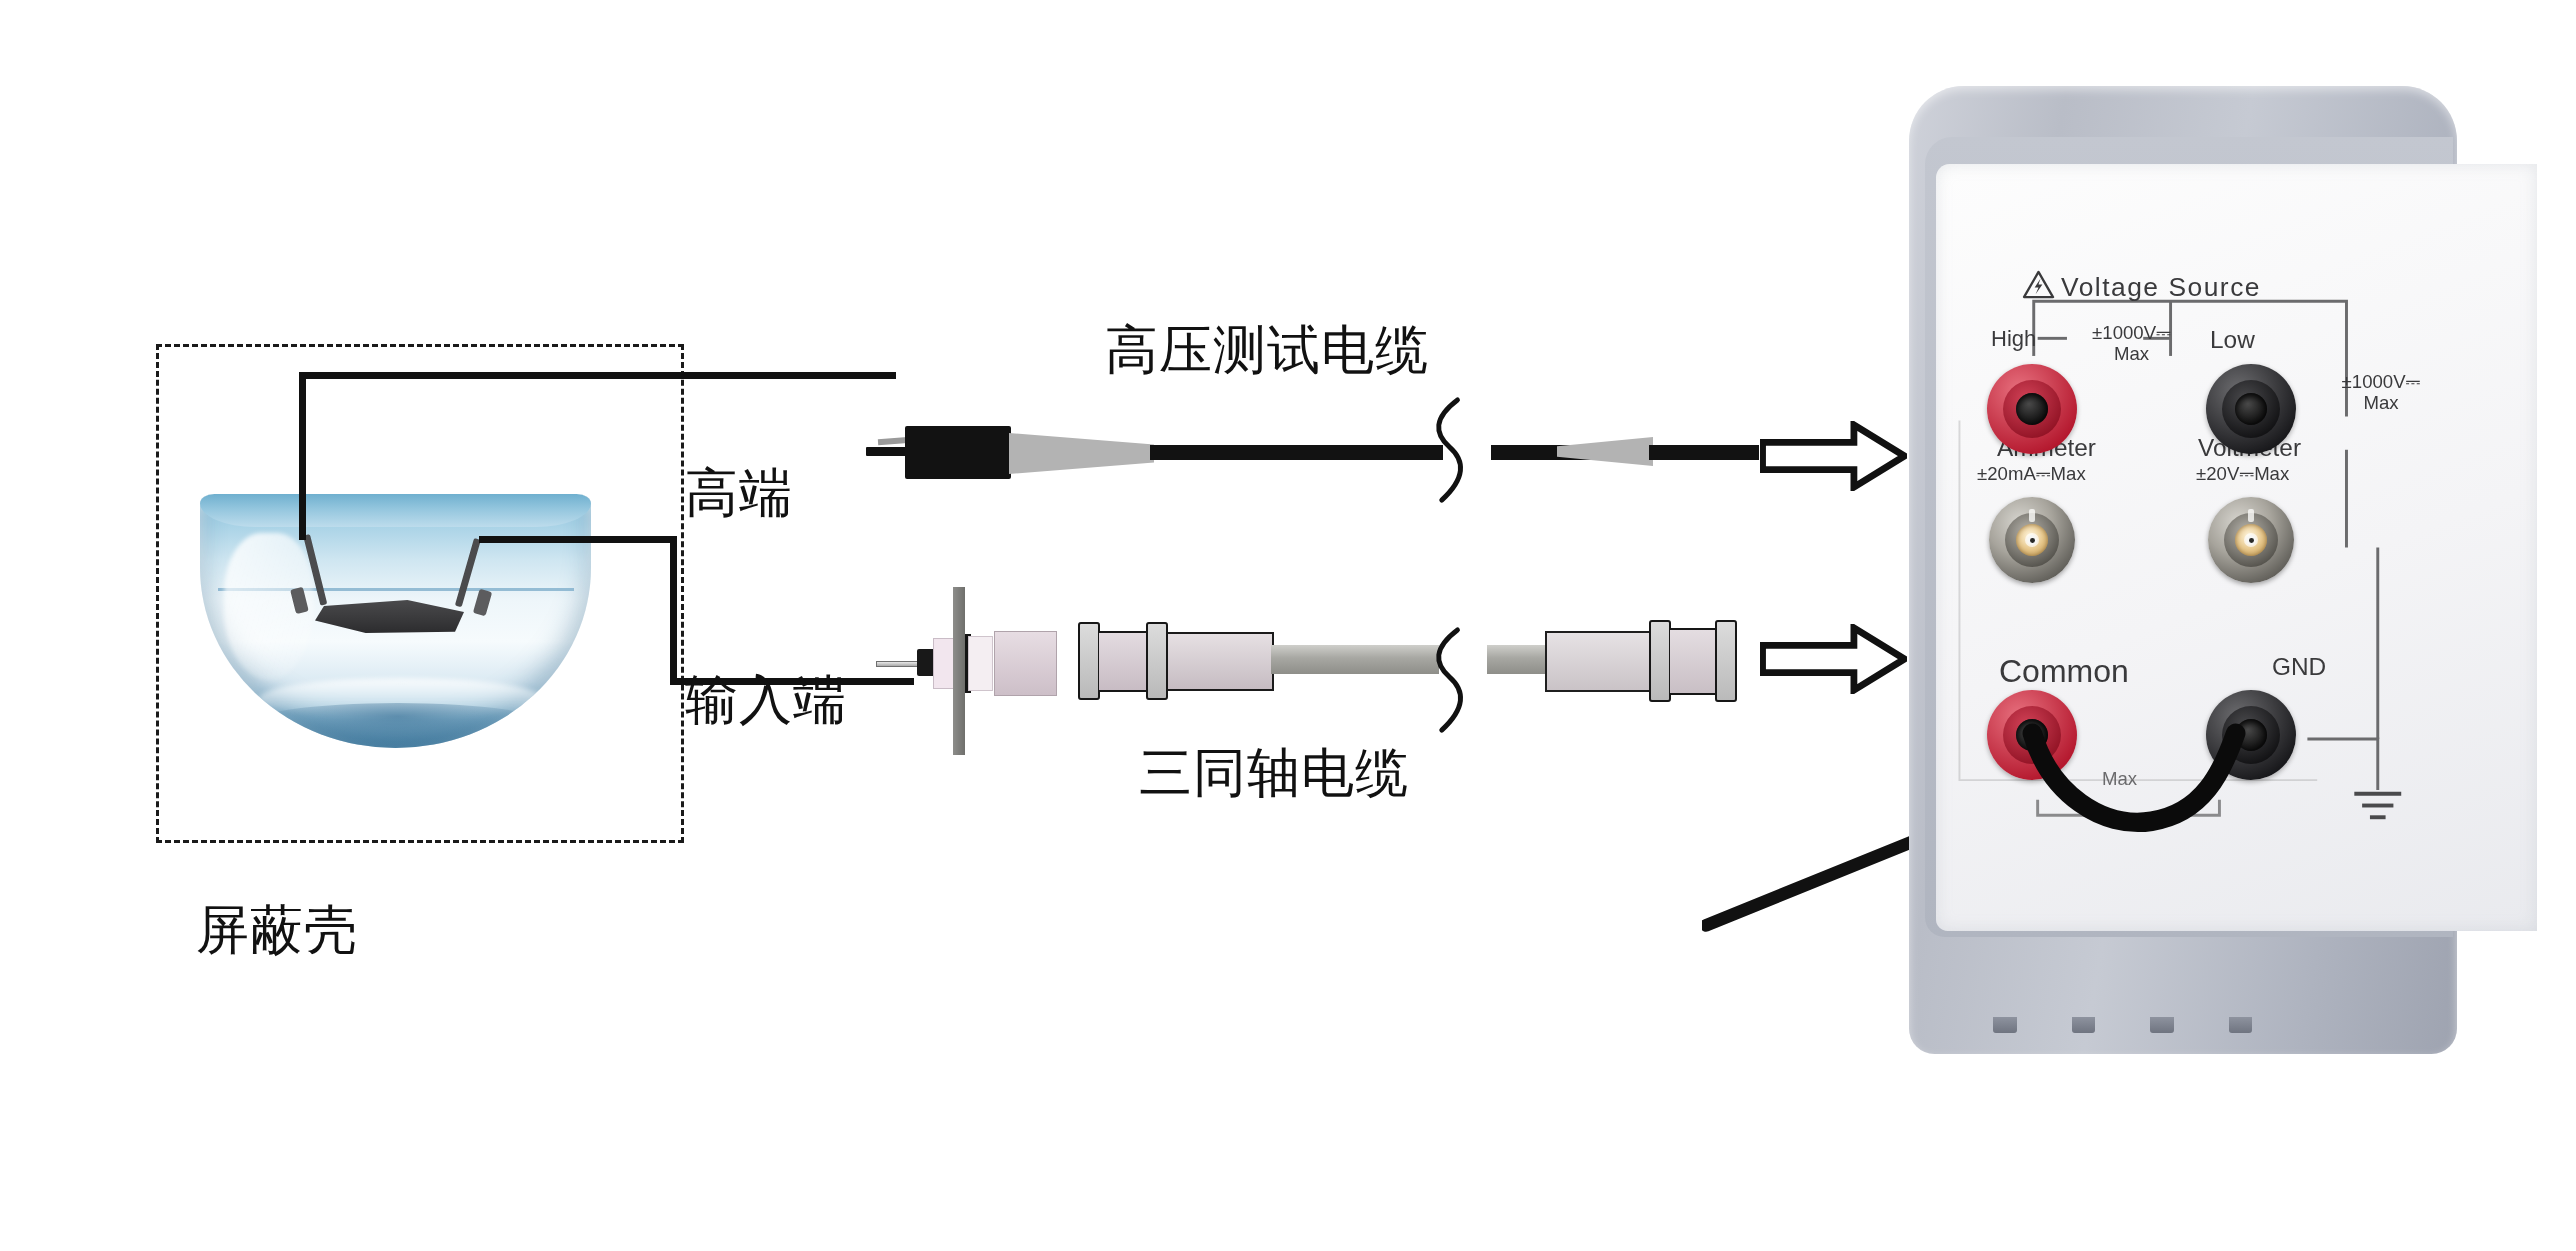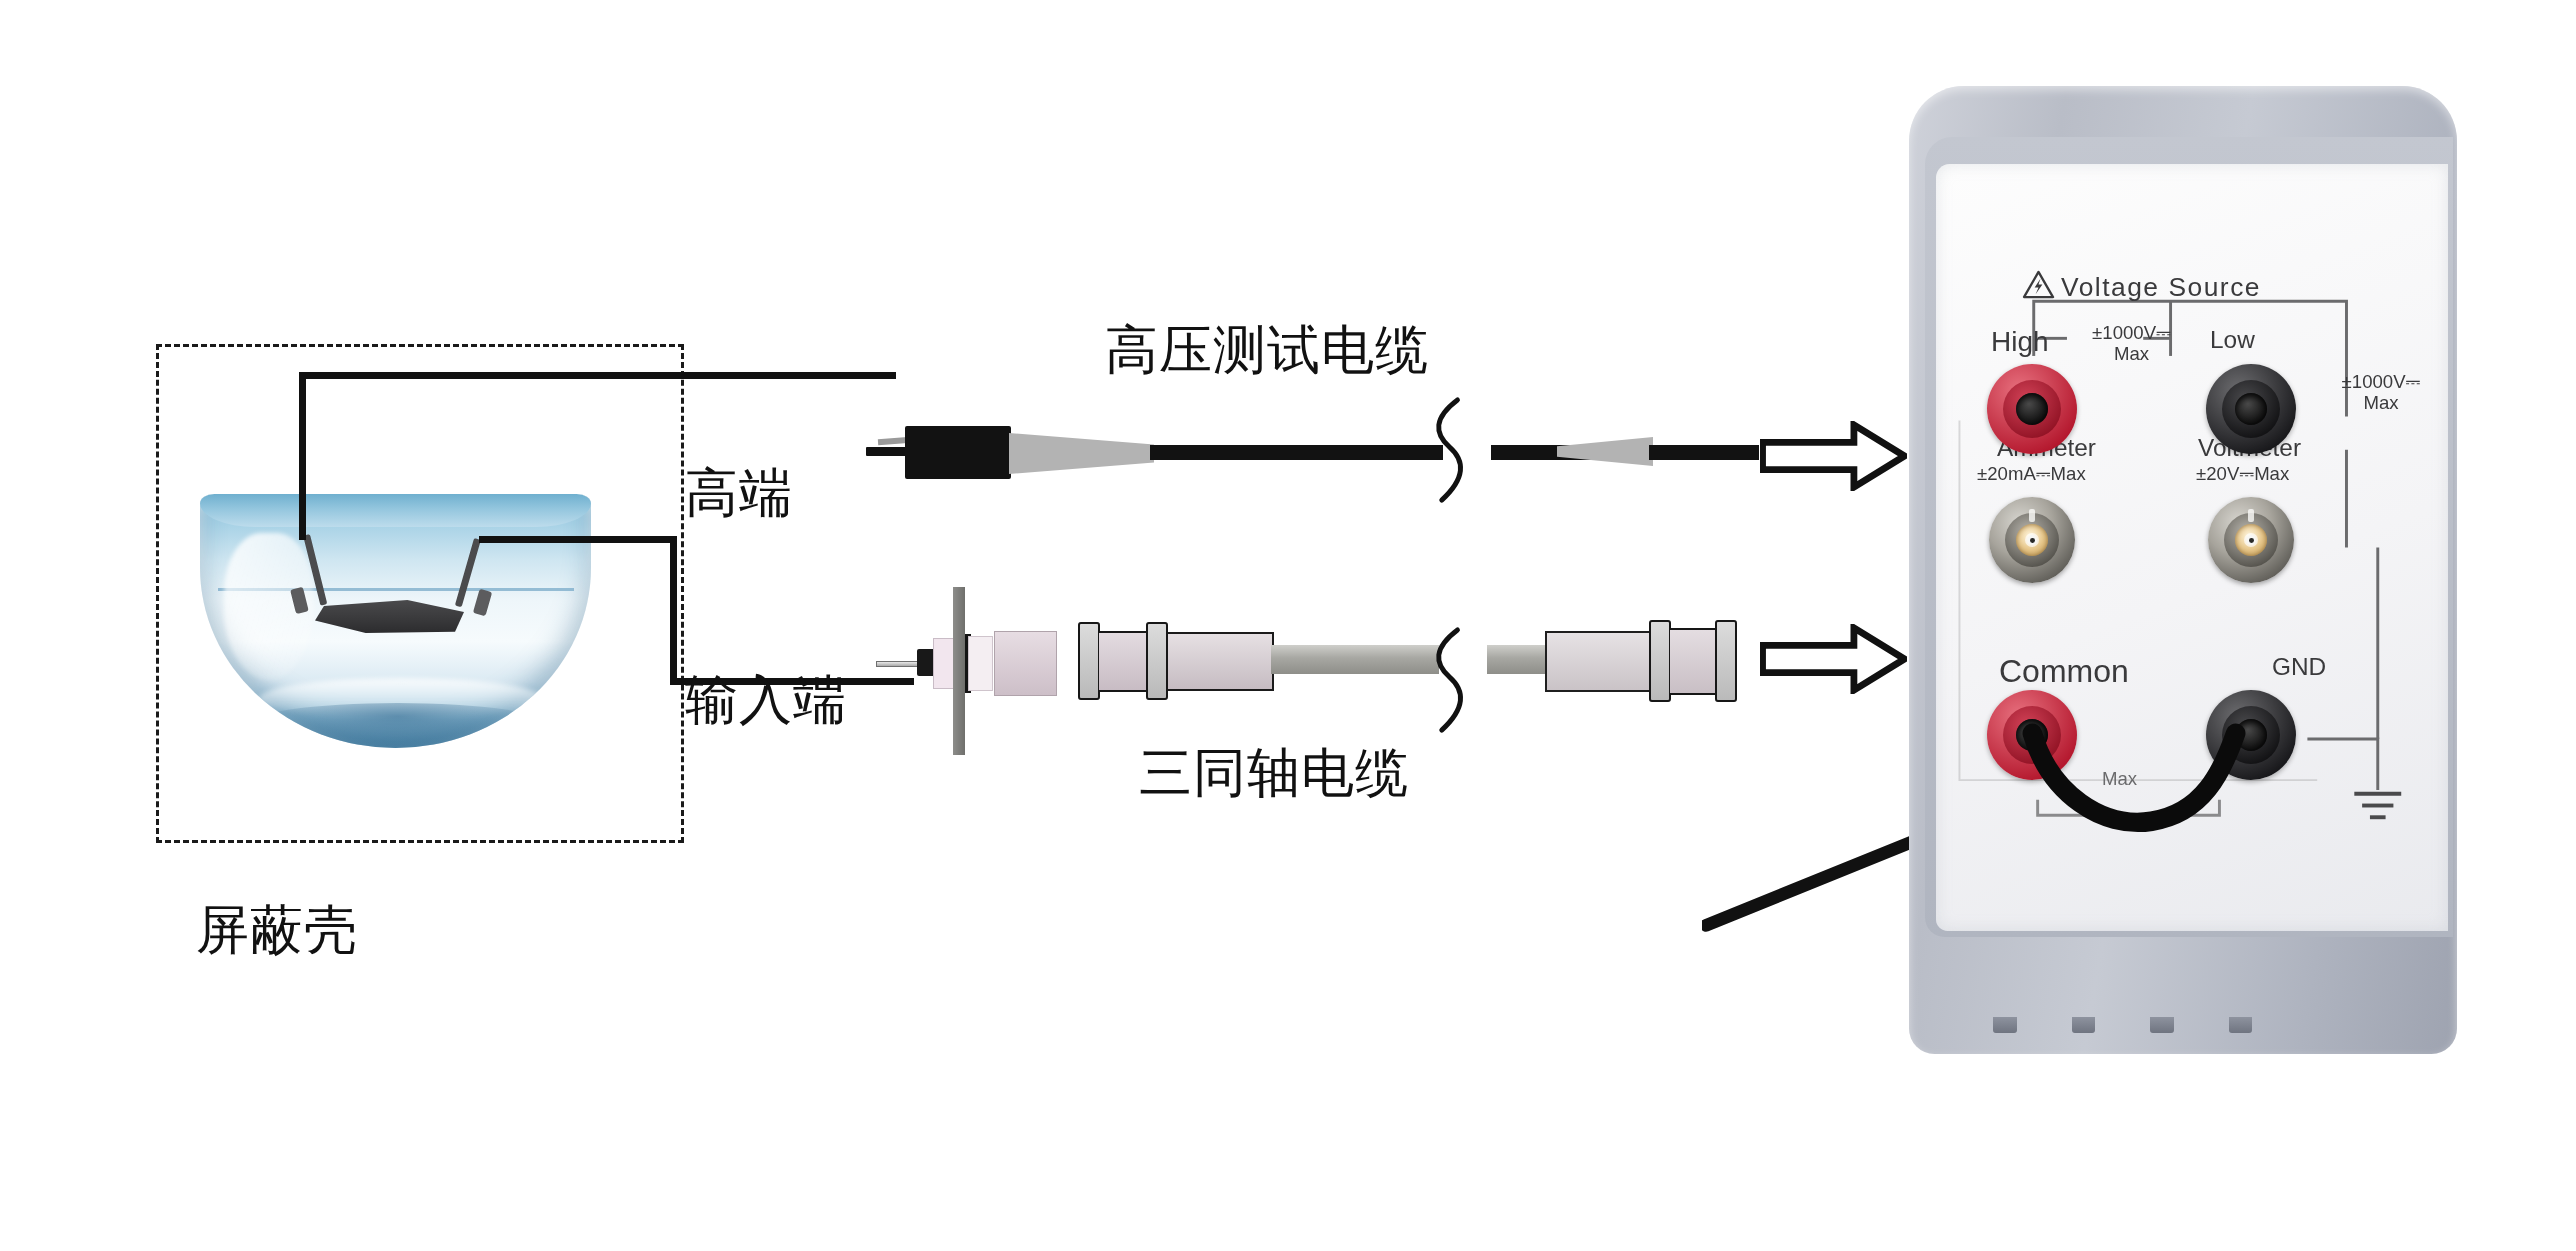--- a/index.html
+++ b/index.html
@@ -219,21 +219,21 @@
     box-shadow: inset 0 3.9px 9.8px rgba(255,255,255,.5);
   }
   #inst-bezel-inner {
     position: absolute;
     left: 15.6px; top: 51px; width: 528px; height: 800px;
     background: linear-gradient(180deg,#c3c7d0,#b0b5c0);
     border-radius: 27px 0 0 19.6px;
   }
   #inst-face {
     position: absolute;
-    left: 27px; top: 78px; width: 512px; height: 767px;
+    left: 27px; top: 78px; width: 601px; height: 767px;
     background: linear-gradient(160deg,#fdfdfd 0%, #f4f4f6 55%, #e9eaee 100%);
     border-radius: 13.7px 0 0 11.7px;
     box-shadow: inset 0 0 15.6px rgba(170,175,185,.28);
   }
   #inst-vents {
     position: absolute;
     left: 84px; top: 931px; width: 313px; height: 15.6px;
     display: flex; gap: 55px;
   }
   .vent-slot {
@@ -243,21 +243,21 @@
   }
 
   
   .panel-text {
     position: absolute;
     font-family: "Liberation Sans", sans-serif;
     color: #3a3a3c;
     white-space: nowrap;
   }
   #txt-voltage-source { left: 125px; top: 108px; font-size: 26.4px; letter-spacing: 1.5px; }
-  #txt-high     { left: 55px;  top: 162px; font-size: 28px; }
+  #txt-high     { left: 55px;  top: 162px; font-size: 22px; }
   #txt-low      { left: 274px; top: 162px; font-size: 24.4px; }
   #txt-vs-max   { left: 137px; top: 158px; font-size: 18.6px; text-align: center; width: 117px; line-height: 1.15; white-space: normal; }
   #txt-right-max{ left: 391px; top: 207px; font-size: 18.6px; text-align: center; width: 108px; line-height: 1.15; white-space: normal; }
   #txt-ammeter  { left: 61px;  top: 270px; font-size: 24.4px; }
   #txt-amm-max  { left: 41px;  top: 299px; font-size: 18.6px; }
   #txt-voltmeter{ left: 262px; top: 270px; font-size: 24.4px; }
   #txt-volt-max { left: 260px; top: 299px; font-size: 18.6px; }
   #txt-common   { left: 63px;  top: 489px; font-size: 32px; }
   #txt-gnd      { left: 288px; top: 489px; font-size: 24.4px; margin-left: 48px; }
   #txt-bottom-max { left: 166px; top: 604px; font-size: 18.6px; color: #6a6a6c; }

